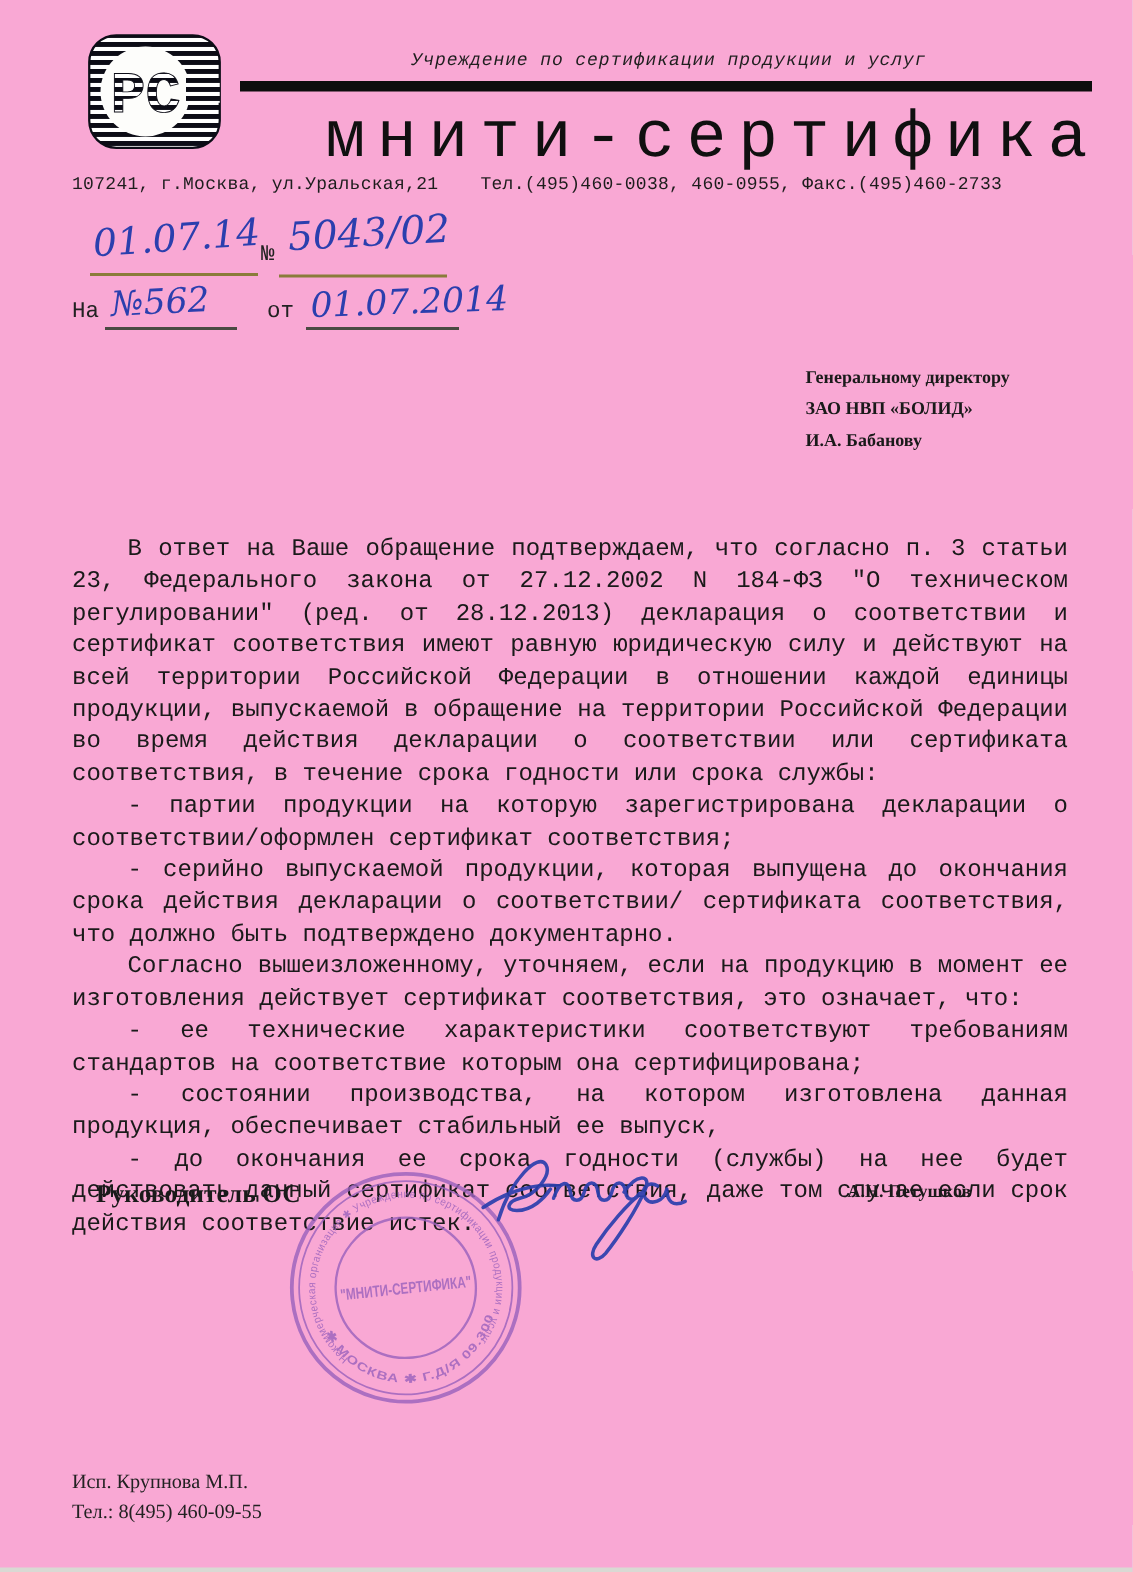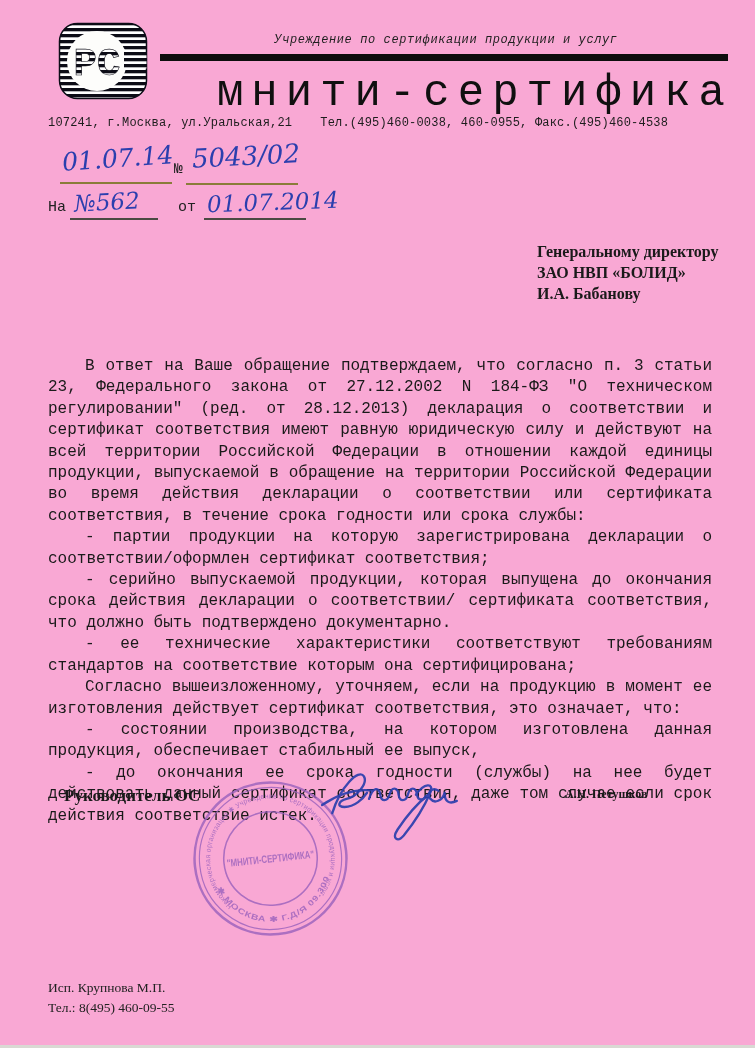--- a/index.html
+++ b/index.html
@@ -41,21 +41,21 @@
   .u1 { left:60px;  top:182px; width:112px; background:#8a7c3a; }
   .u2 { left:186px; top:183px; width:112px; background:#8a7c3a; }
   .u3 { left:70px;  top:218px; width:88px;  background:#4a4a42; }
   .u4 { left:204px; top:218px; width:102px; background:#4a4a42; }
   .ref-print { font-family:"Liberation Mono", monospace; font-size:15px; color:#222; }
   .numero { left:174px; top:161px; }
   .na-label { left:48px; top:199px;text-align:right; }
   .ot-label { left:178px; top:199px; }
 
   
-  .recipient { left:537px; top:241px; font-weight:bold; font-size:16px; line-height:21px; }
+  .recipient { left:537px; top:241px; font-weight:bold; font-size:12px; line-height:21px; }
 
   
   .body-text { left:48px; top:356px; width:664px; font-size:16px; line-height:21.4px; text-align:justify; }
   .body-text p { margin:0; text-indent:37px;font-family:Liberation Mono, monospace; }
 
   
   .sign-title { left:64px;  top:786px; font-weight:bold; font-size:17px; }
   .sign-name  { left:565px; top:787px; font-weight:bold; font-size:12px; }
 
   .stamp-wrap { left:178px; top:766px; width:185px; height:185px; opacity:0.82; transform:rotate(-6deg); }
@@ -83,21 +83,21 @@
       <circle cx="52" cy="52" r="40" fill="#fdfdfb"></circle>
       <rect x="88" y="40" width="30" height="22" fill="url(#lstripes)"></rect>
       <text x="52" y="70" text-anchor="middle" font-family="Liberation Mono, monospace" font-weight="bold" font-size="52" fill="url(#lstripes)" stroke="#0c0c16" stroke-width="0.8">РС</text>
     </svg>
   </div>
 
   <div class="abs tagline">Учреждение по сертификации продукции и услуг</div>
   <div class="abs black-bar"></div>
   <div class="abs org-title">мнити-сертифика</div>
   <div class="abs addr-line">
-    <span>107241, г.Москва, ул.Уральская,21</span><span class="gap"></span><span>Тел.(495)460-0038, 460-0955, Факс.(495)460-4538</span>
+    <span>107241, г.Москва, ул.Уральская,21</span><span class="gap"></span><span>Тел.(495)460-0038, 460-0955, Факс.(495)460-2733</span>
   </div>
 
   <div class="abs u-line u1"></div>
   <div class="abs u-line u2"></div>
   <div class="abs u-line u3"></div>
   <div class="abs u-line u4"></div>
 
   <div class="abs hand hw-date">01.07.14</div>
   <div class="abs ref-print numero">№</div>
   <div class="abs hand hw-number">5043/02</div>
@@ -109,22 +109,22 @@
   <div class="abs recipient">
     <div>Генеральному директору</div>
     <div>ЗАО НВП «БОЛИД»</div>
     <div>И.А. Бабанову</div>
   </div>
 
   <div class="abs body-text">
     <p>В ответ на Ваше обращение подтверждаем, что согласно п. 3 статьи 23, Федерального закона от 27.12.2002 N 184-ФЗ "О техническом регулировании" (ред. от 28.12.2013) декларация о соответствии и сертификат соответствия имеют равную юридическую силу и действуют на всей территории Российской Федерации в отношении каждой единицы продукции, выпускаемой в обращение на территории Российской Федерации во время действия декларации о соответствии или сертификата соответствия, в течение срока годности или срока службы:</p>
     <p>- партии продукции на которую зарегистрирована декларации о соответствии/оформлен сертификат соответствия;</p>
     <p>- серийно выпускаемой продукции, которая выпущена до окончания срока действия декларации о соответствии/ сертификата соответствия, что должно быть подтверждено документарно.</p>
+    <p>Согласно вышеизложенному, уточняем, если на продукцию в момент ее изготовления действует сертификат соответствия, это означает, что:</p>
     <p>- ее технические характеристики соответствуют требованиям стандартов на соответствие которым она сертифицирована;</p>
-    <p>Согласно вышеизложенному, уточняем, если на продукцию в момент ее изготовления действует сертификат соответствия, это означает, что:</p>
     <p>- состоянии производства, на котором изготовлена данная продукция, обеспечивает стабильный ее выпуск,</p>
     <p>- до окончания ее срока годности (службы) на нее будет действовать данный сертификат соответствия, даже том случае если срок действия соответствие истек.</p>
   </div>
 
   <div class="abs sign-title">Руководитель ОС</div>
   <div class="abs sign-name">А.Н. Петушков</div>
 
   <div class="abs stamp-wrap">
     <svg width="185" height="185" viewBox="0 0 190 190">
       <g fill="none" stroke="#9c63bd">

